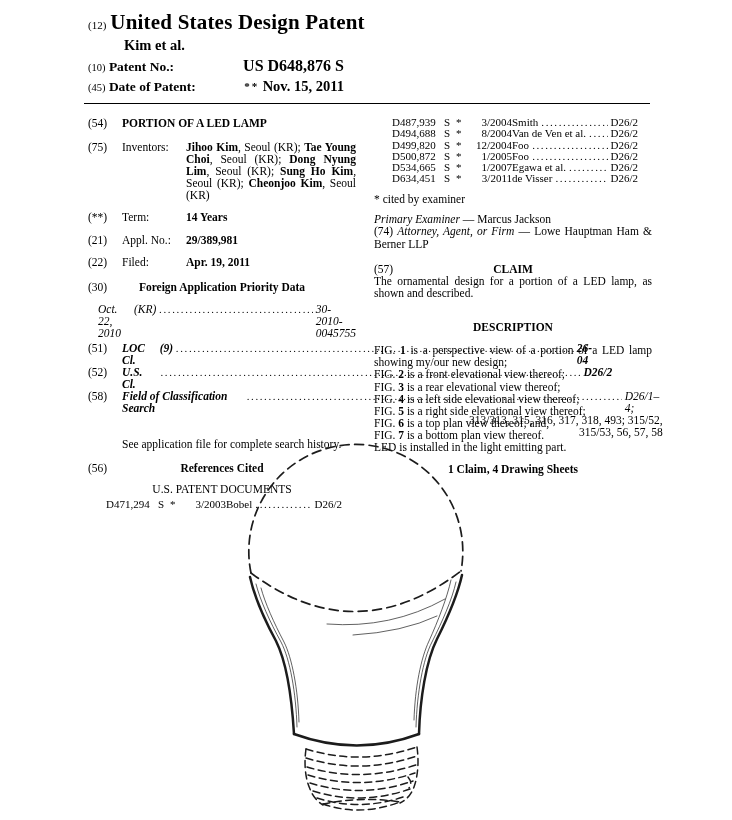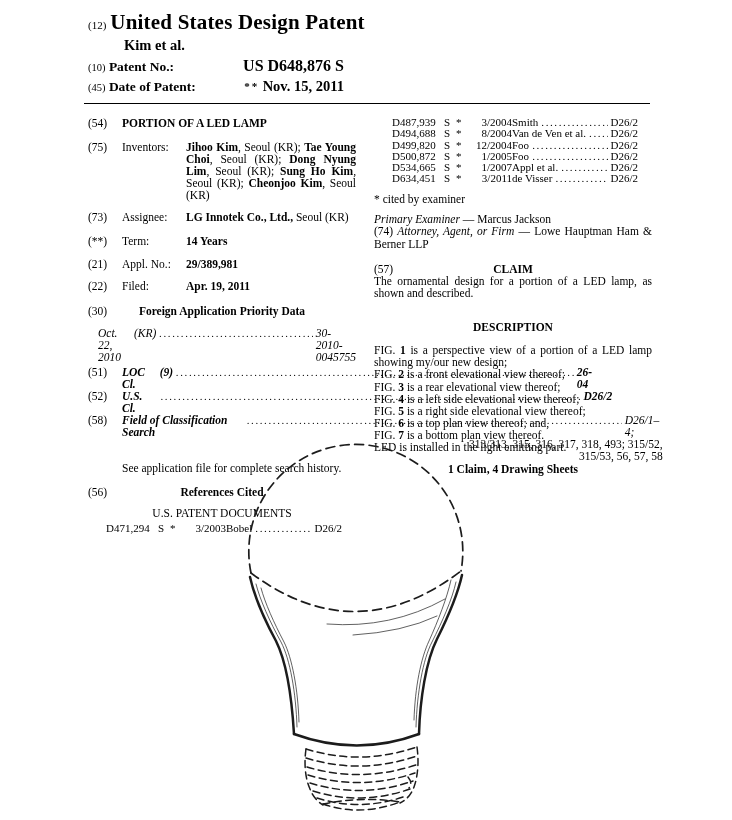--- a/index.html
+++ b/index.html
@@ -91,25 +91,20 @@
         <span class="code">(54)</span>
         <div class="val"><b>PORTION OF A LED LAMP</b></div>
       </div>
 
       <div class="row mb10">
         <span class="code">(75)</span>
         <span class="lbl">Inventors:</span>
         <div class="val"><b>Jihoo Kim</b><span>, Seoul (KR); </span><b>Tae Young Choi</b><span>, Seoul (KR); </span><b>Dong Nyung Lim</b><span>, Seoul (KR); </span><b>Sung Ho Kim</b><span>, Seoul (KR); </span><b>Cheonjoo Kim</b><span>, Seoul (KR)</span></div>
       </div>
 
-      <div class="row mb12">
-        <span class="code">(73)</span>
-        <span class="lbl">Assignee:</span>
-        <div class="val"><b>LG Innotek Co., Ltd.,</b><span> Seoul (KR)</span></div>
-      </div>
 
       <div class="row mb11">
         <span class="code">(**)</span>
         <span class="lbl">Term:</span>
         <div class="val"><b>14 Years</b></div>
       </div>
 
       <div class="row mb10">
         <span class="code">(21)</span>
         <span class="lbl">Appl. No.:</span>
@@ -223,21 +218,21 @@
             <span class="rd">1/2005</span>
             <span class="rname">Foo</span>
             <span class="dots"></span>
             <span class="rc">D26/2</span>
         </div>
         <div class="ref-row">
           <span class="rn">D534,665</span>
             <span class="rk">S</span>
             <span class="rs">*</span>
             <span class="rd">1/2007</span>
-            <span class="rname">Appl et al.</span>
+            <span class="rname">Egawa et al.</span>
             <span class="dots"></span>
             <span class="rc">D26/2</span>
         </div>
         <div class="ref-row">
           <span class="rn">D634,451</span>
             <span class="rk">S</span>
             <span class="rs">*</span>
             <span class="rd">3/2011</span>
             <span class="rname">de Visser</span>
             <span class="dots"></span>

